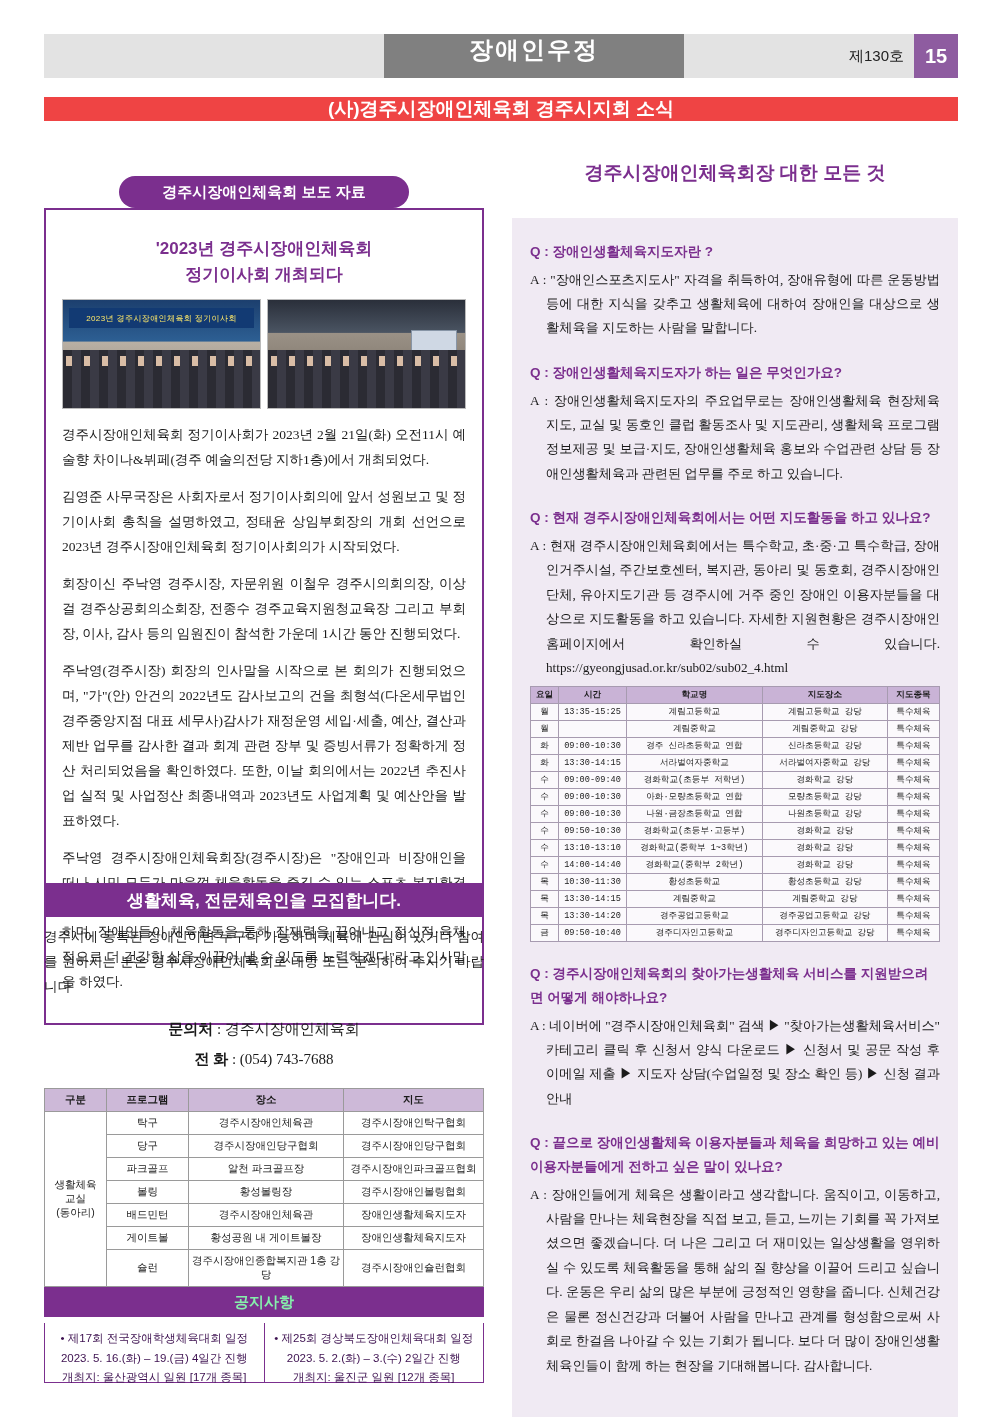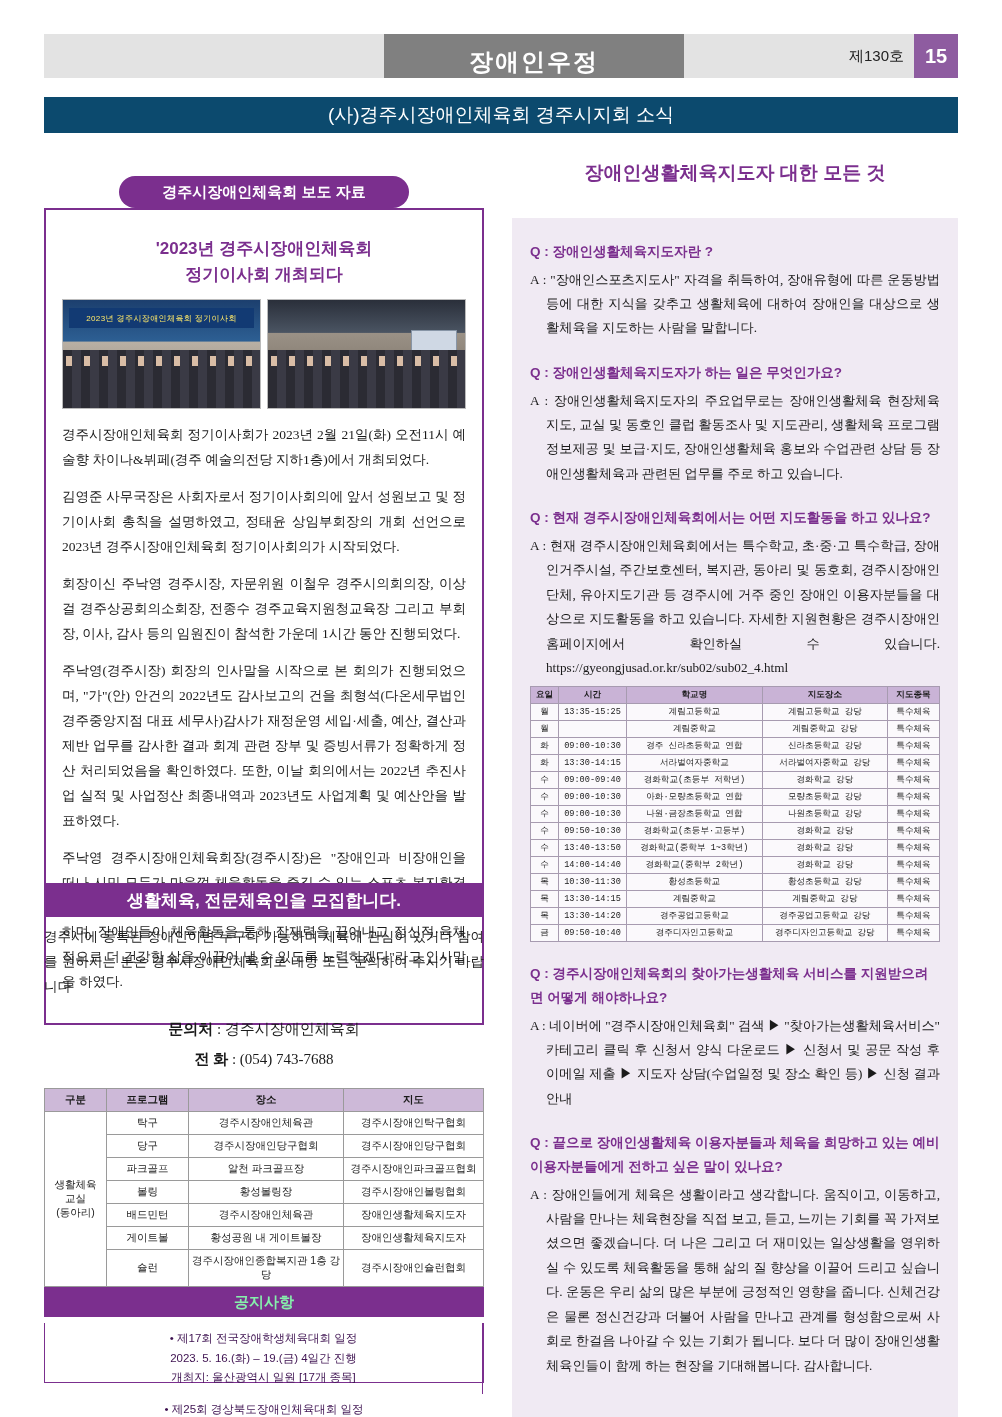--- a/index.html
+++ b/index.html
@@ -9,32 +9,32 @@
     background:#ffffff;
     font-family:"Liberation Serif", serif;
     color:#1a1a1a;
     position:relative;
   }
   .page { position:relative; width:1002px; height:1417px; overflow:hidden; }
 
   
   .masthead { position:absolute; left:44px; top:34px; width:914px; height:44px; display:flex; }
   .mh-left { width:340px; background:#e3e3e3; }
-  .mh-center { flex:1; background:#808080; display:flex; align-items:flex-end; justify-content:center; }
+  .mh-center { flex:1; background:#808080; display:flex; align-items:flex-start; justify-content:center; }
   .mh-title { color:#ffffff; font-size:24px; font-weight:bold; letter-spacing:2px; font-family:"Liberation Serif", serif; }
   .mh-right { width:230px; background:#e3e3e3; display:flex; align-items:center; justify-content:flex-end; padding-right:10px; }
   .mh-issue { font-size:15px; color:#222; font-family:"Liberation Sans", sans-serif; }
   .mh-page { width:44px; height:44px; background:#8e5ca0; color:#fff; display:flex; align-items:center; justify-content:center; font-size:20px; font-weight:bold; font-family:"Liberation Sans", sans-serif; }
 
   
   .section-bar {
-    position:absolute; left:44px; top:97px; width:914px; height:36px;
-    background:#0c4a6e; color:#fff;
+    position:absolute; left:44px; top:97px; width:914px; height:24px;
+    background:#ef4444; color:#fff;
     display:flex; align-items:center; justify-content:center;
-    font-size:19px; font-weight:normal; font-family:"Liberation Sans", sans-serif;
+    font-size:19px; font-weight:bold; font-family:"Liberation Sans", sans-serif;
   }
 
   
   .left-col { position:absolute; left:44px; top:160px; width:440px; }
 
   .pill {
     width:290px; height:32px; margin:16px auto; background:#7b2f8e; color:#fff;
     border-radius:16px; display:flex; align-items:center; justify-content:center;
     font-size:15px; font-weight:bold; font-family:"Liberation Sans", sans-serif;
     position:relative; z-index:3;
@@ -206,31 +206,31 @@
           <tr>
             <td>슐런</td>
             <td>경주시장애인종합복지관 1층 강당</td>
             <td>경주시장애인슐런협회</td>
           </tr>
         </tbody>
     </table>
   </div>
 
   <div class="notice-bar">공지사항</div>
-  <div class="notice-body" style="border:1px solid #7b2f8e; border-top:none;flex-direction:column;">
+  <div class="notice-body" style="border:1px solid #7b2f8e; border-top:none;">
     <div class="notice-col first" style="white-space:pre-line; text-align:center;">• 제17회 전국장애학생체육대회 일정
 2023. 5. 16.(화) – 19.(금) 4일간 진행
 개최지: 울산광역시 일원 [17개 종목]</div>
     <div class="notice-col" style="white-space:pre-line; text-align:center;">• 제25회 경상북도장애인체육대회 일정
 2023. 5. 2.(화) – 3.(수) 2일간 진행
 개최지: 울진군 일원 [12개 종목]</div>
   </div>
 
   <div class="right-col">
-    <div class="r-title">장애인생활체육지도자 대한 모든 것</div>
+    <div class="r-title">경주시장애인체육회장 대한 모든 것</div>
     <div class="qa-panel">
       <div class="qa">
         <div class="q">Q : 장애인생활체육지도자란 ?</div>
         <div class="a">A : "장애인스포츠지도사" 자격을 취득하여, 장애유형에 따른 운동방법 등에 대한 지식을 갖추고 생활체육에 대하여 장애인을 대상으로 생활체육을 지도하는 사람을 말합니다.</div>
       </div>
       <div class="qa">
         <div class="q">Q : 장애인생활체육지도자가 하는 일은 무엇인가요?</div>
         <div class="a">A : 장애인생활체육지도자의 주요업무로는 장애인생활체육 현장체육지도, 교실 및 동호인 클럽 활동조사 및 지도관리, 생활체육 프로그램 정보제공 및 보급·지도, 장애인생활체육 홍보와 수업관련 상담 등 장애인생활체육과 관련된 업무를 주로 하고 있습니다.</div>
       </div>
       <div class="qa">
@@ -298,21 +298,21 @@
               </tr>
               <tr>
                 <td>수</td>
                 <td>09:50-10:30</td>
                 <td>경화학교(초등부·고등부)</td>
                 <td>경화학교 강당</td>
                 <td>특수체육</td>
               </tr>
               <tr>
                 <td>수</td>
-                <td>13:40-13:50</td>
+                <td>13:10-13:10</td>
                 <td>경화학교(중학부 1~3학년)</td>
                 <td>경화학교 강당</td>
                 <td>특수체육</td>
               </tr>
               <tr>
                 <td>수</td>
                 <td>14:00-14:40</td>
                 <td>경화학교(중학부 2학년)</td>
                 <td>경화학교 강당</td>
                 <td>특수체육</td>

